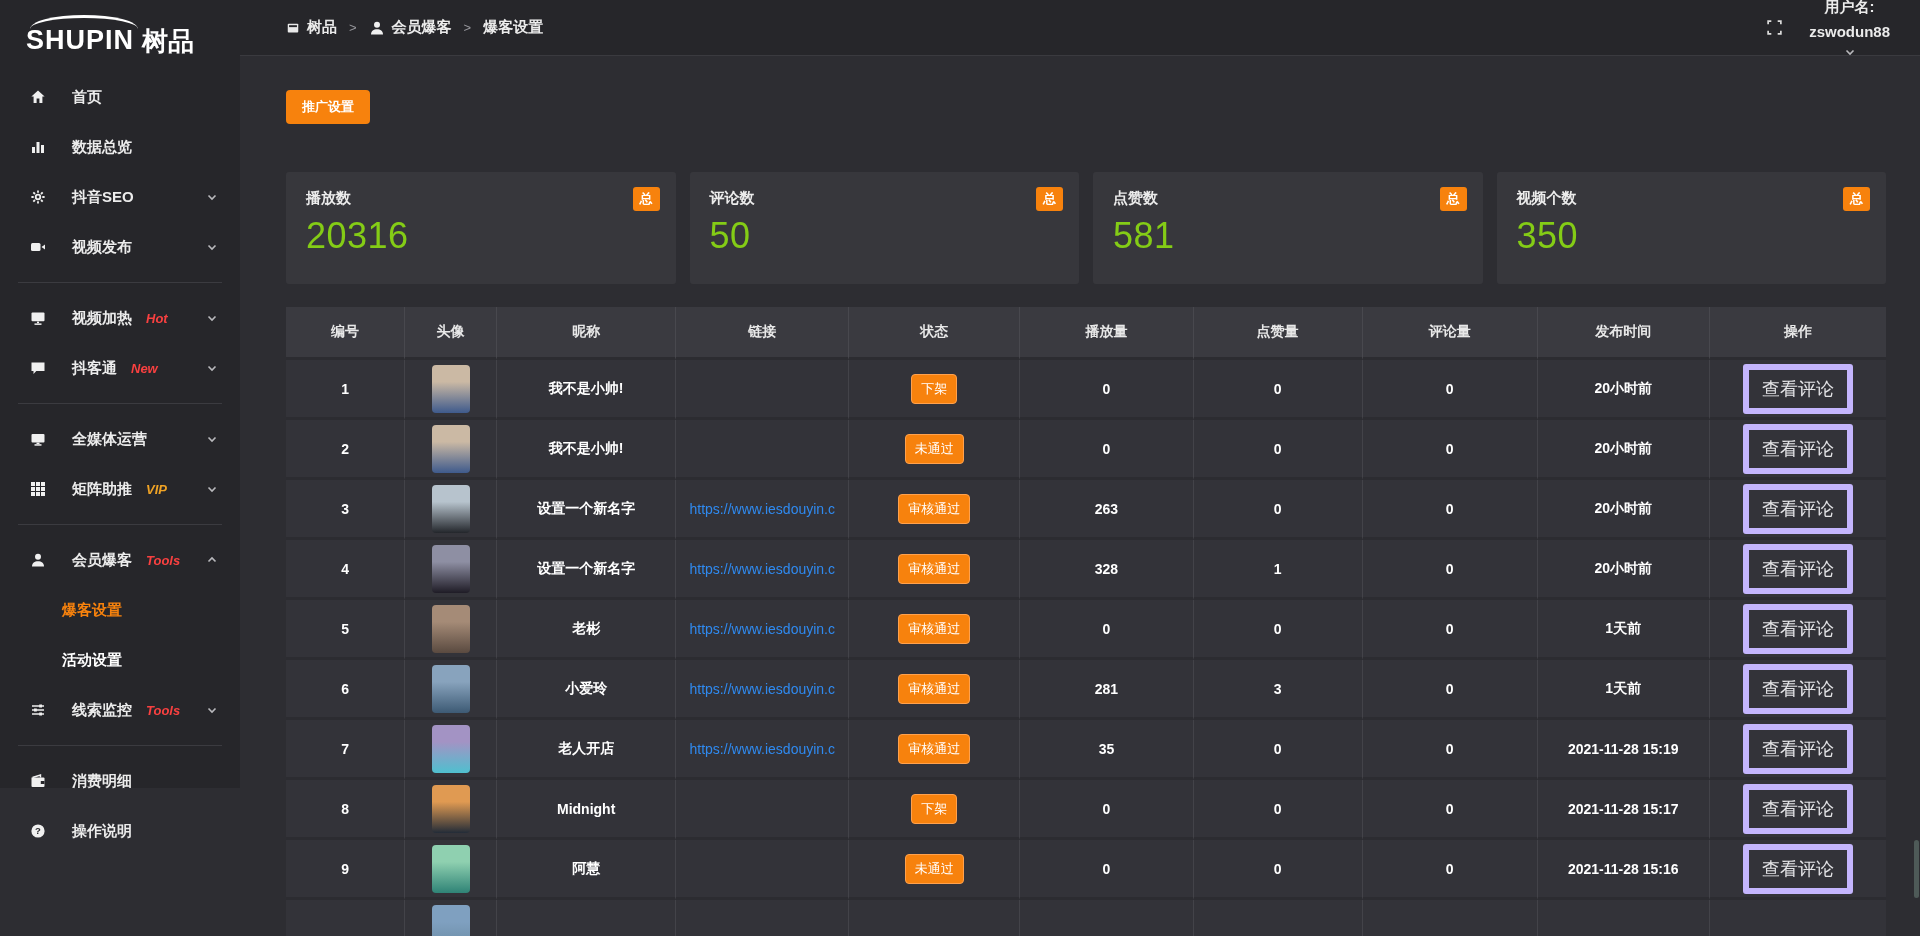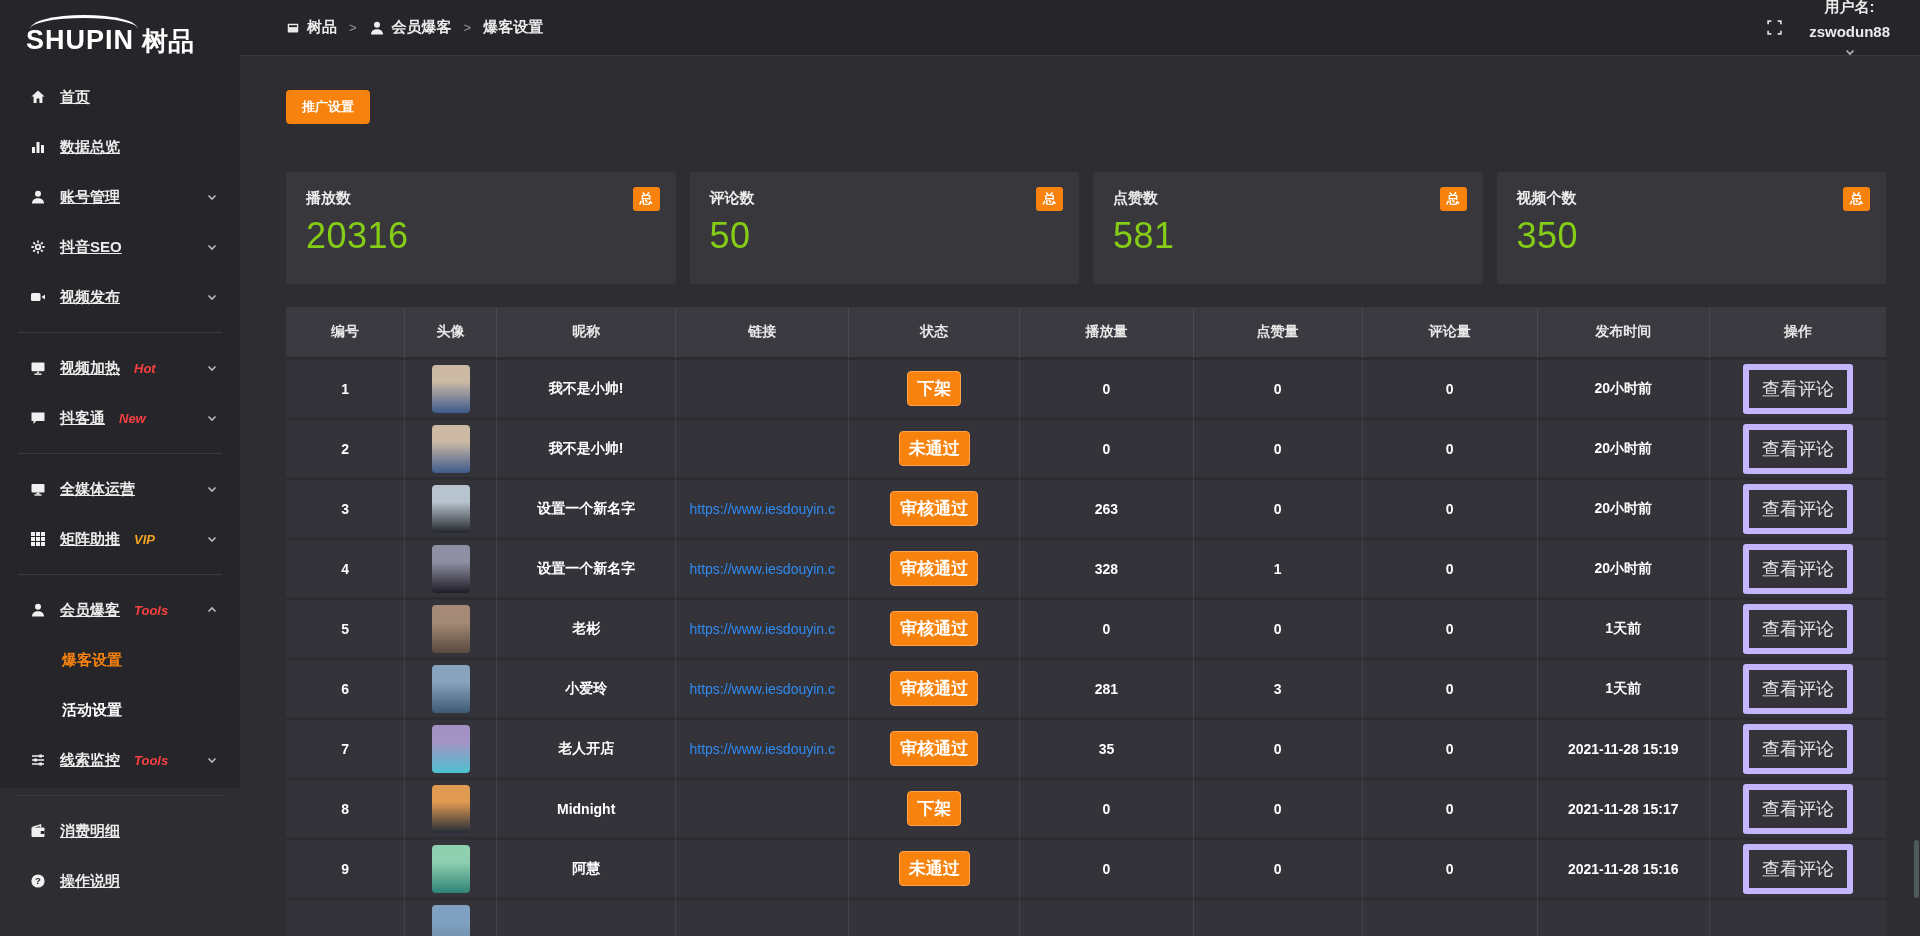--- a/index.html
+++ b/index.html
@@ -9,21 +9,21 @@
   
   .sidebar{position:fixed;left:0;top:0;width:240px;height:788px;background:#26262a;z-index:3;}
   .logo{height:64px;display:flex;align-items:flex-end;padding:0 0 10px 26px;gap:8px;cursor:pointer;}
   .logo-en{position:relative;font-weight:800;font-size:27px;color:#fff;letter-spacing:1px;line-height:1;}
   .logo-arc{position:absolute;top:-12px;left:4px;width:108px;height:14px;
     border-top:3px solid #fff;border-radius:50% 50% 0 0/100% 100% 0 0;}
   .logo-cn{font-weight:800;font-size:26px;color:#fff;line-height:1;}
   .menu{padding-top:8px;}
   .menu-item{height:50px;display:flex;align-items:center;padding:0 22px 0 30px;
     color:#ececec;font-size:15px;font-weight:600;cursor:pointer;}
-  .menu-item .mi-label{margin-left:14px;text-decoration:underline;}
+  .menu-item .mi-label{margin-left:26px;}
   .menu-tag{font-style:italic;font-weight:700;font-size:13px;margin-left:14px;}
   .tag-hot{color:#f84040;}
   .tag-vip{color:#f0a325;}
   .menu-chevron{margin-left:auto;display:flex;align-items:center;}
   .submenu-item{height:50px;display:flex;align-items:center;padding-left:62px;
     font-size:15px;font-weight:600;color:#fff;cursor:pointer;}
   .submenu-item.active{color:#f7820d;}
   .menu-divider{height:1px;background:#3b3b40;margin:10px 18px;}
   .icon{display:inline-flex;align-items:center;justify-content:center;}
 
@@ -57,21 +57,21 @@
   thead th{height:42px;background:#3a3a40;color:#e8e8e8;font-size:14px;font-weight:700;
     border-right:1px solid #48484e;border-bottom:3px solid #2c2c31;padding:16px;}
   thead th:last-child{border-right:none;}
   tbody td{height:60px;background:#333339;border-right:1px solid #434349;
     border-bottom:3px solid #2c2c31;text-align:center;vertical-align:middle;
     color:#fff;font-size:14px;font-weight:700;padding:0;overflow:hidden;}
   tbody td:last-child{border-right:none;}
   .avatar{display:inline-block;width:38px;height:48px;border-radius:4px;vertical-align:middle;}
   .link{display:block;color:#2f8af0;font-weight:400;white-space:nowrap;overflow:hidden;
     padding:0 4px;cursor:pointer;}
-  .badge-status{display:inline-block;background:#f7820d;color:#fff;font-size:17px;font-weight:700;
+  .badge-status{display:inline-block;background:#f7820d;color:#fff;font-size:13px;font-weight:400;
     padding:5px 9px;border-radius:4px;border:1px solid #ffa14d;cursor:default;}
   .btn-view{background:transparent;border:6px solid #c4b5fd;color:#e3e3e6;font-size:18px;
     padding:7px 13px;border-radius:3px;cursor:pointer;font-family:inherit;font-weight:400;}
   .scroll-thumb{position:fixed;right:1px;bottom:38px;width:5px;height:58px;
     background:#4e5a58;border-radius:3px;z-index:5;cursor:pointer;}
 </style>
 </head>
 <body>
 
 <aside class="sidebar">
@@ -93,34 +93,20 @@
       </div>
       <div class="menu-item">
         <span class="icon">
           <svg width="16" height="16" viewBox="0 0 16 16" fill="#f0f0f0">
             <rect x="2" y="8" width="3" height="6"></rect>
             <rect x="6.5" y="3" width="3" height="11"></rect>
             <rect x="11" y="6" width="3" height="8"></rect>
           </svg>
         </span>
         <span class="mi-label">数据总览</span>
-      </div>
-      <div class="menu-item">
-        <span class="icon">
-          <svg width="16" height="16" viewBox="0 0 16 16" fill="#f0f0f0">
-            <circle cx="8" cy="4.8" r="3"></circle>
-            <path d="M2 14.5c0-3.4 2.6-5.2 6-5.2s6 1.8 6 5.2z"></path>
-          </svg>
-        </span>
-        <span class="mi-label">账号管理</span>
-        <span class="menu-chevron">
-          <svg width="12" height="12" viewBox="0 0 12 12">
-            <path d="M2.5 4.5 6 8l3.5-3.5" stroke="#b9b9bd" stroke-width="1.6" fill="none"></path>
-          </svg>
-        </span>
       </div>
       <div class="menu-item">
         <span class="icon">
           <svg width="16" height="16" viewBox="0 0 16 16">
             <g stroke="#f0f0f0" stroke-width="1.8" fill="none">
               <circle cx="8" cy="8" r="2.3"></circle>
               <path d="M8 1.4v2.3M8 12.3v2.3M1.4 8h2.3M12.3 8h2.3M3.3 3.3l1.7 1.7M11 11l1.7 1.7M12.7 3.3 11 5M5 11l-1.7 1.7"></path>
             </g>
           </svg>
         </span>

